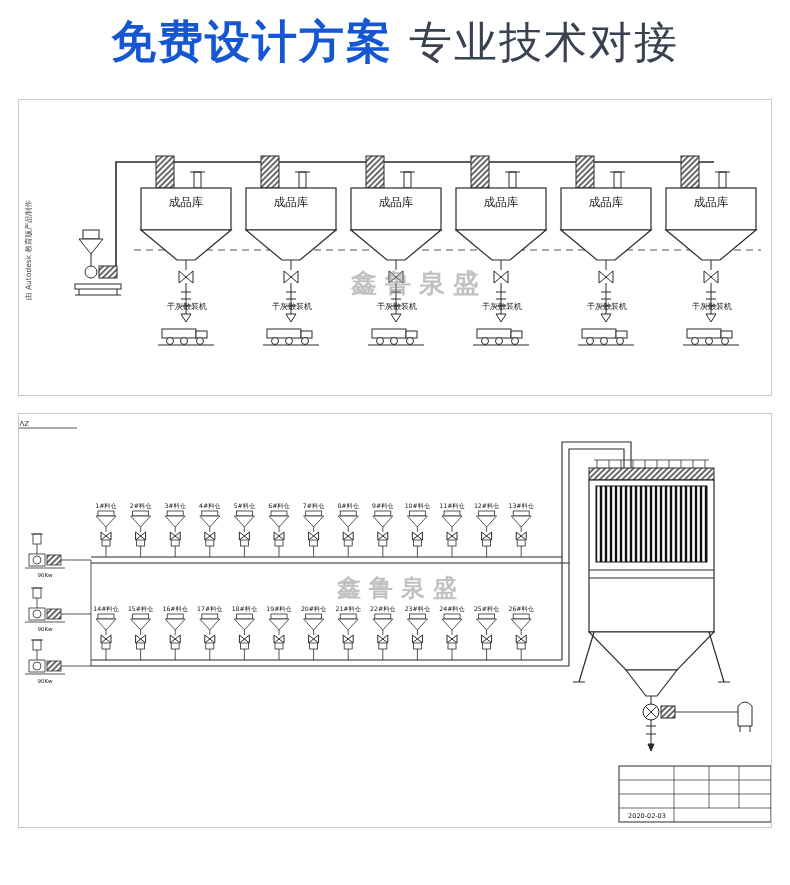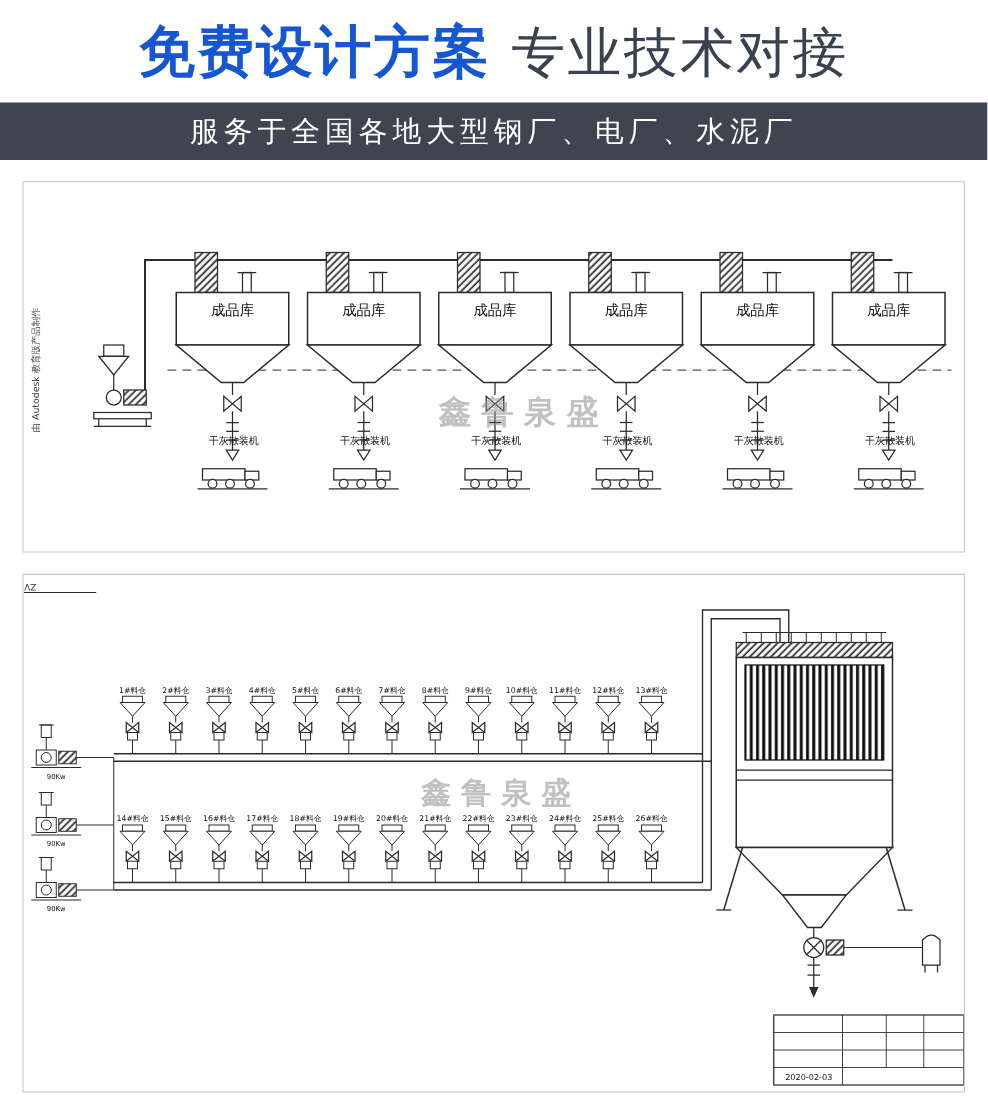--- a/index.html
+++ b/index.html
@@ -19,23 +19,20 @@
 </head>
 <body>
 
 <div class="page">
 
   <div class="title-row">
     <span class="title-hl">免费设计方案</span>
     <span class="title-rest">专业技术对接</span>
   </div>
 
-  <div class="banner">
-    <span>服务于全国各地大型钢厂、电厂、水泥厂</span>
-  </div>
 
   <div class="frame">
     <svg id="diagram1" viewBox="0 0 752 295" xmlns="http://www.w3.org/2000/svg">
         <defs>
           <pattern id="diagram1-hatch" width="4" height="4" patternUnits="userSpaceOnUse" patternTransform="rotate(45)">
             <rect x="0" y="0" width="4" height="4" fill="#fff"></rect>
             <line x1="1" y1="0" x2="1" y2="4" stroke="#2b2b2b" stroke-width="1.4"></line>
           </pattern>
           <pattern id="diagram1-bags" width="5" height="5" patternUnits="userSpaceOnUse">
             <rect x="0" y="0" width="5" height="5" fill="#fff"></rect>

